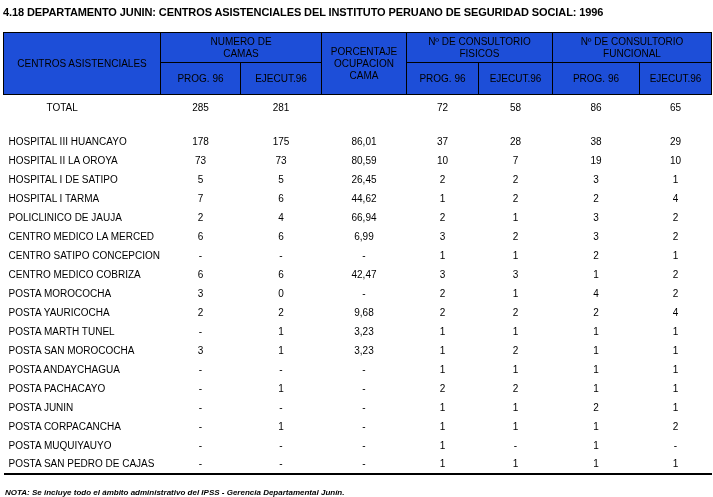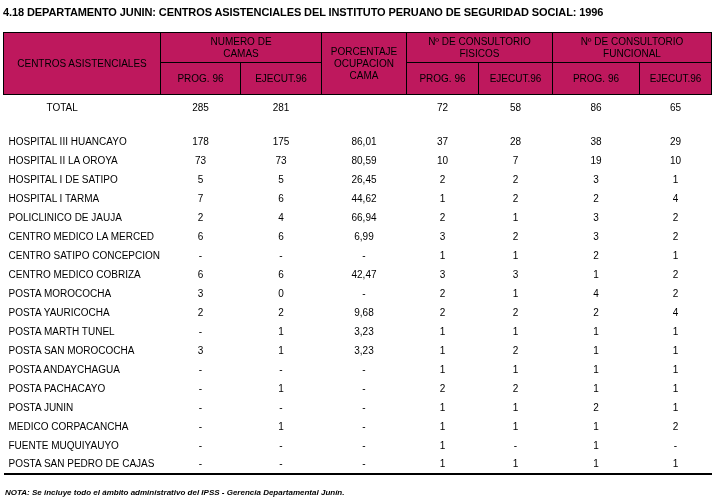--- a/index.html
+++ b/index.html
@@ -17,21 +17,21 @@
     letter-spacing: -0.1px;
     margin-bottom: 14px;
     white-space: nowrap;
   }
   table.asist {
     border-collapse: collapse;
     table-layout: fixed;
     width: 708px;
   }
   table.asist th {
-    background: #be185d;
+    background: #1d4ed8;
     border: 1px solid #000000;
     font-weight: normal;
     font-size: 10px;
     line-height: 12px;
     text-align: center;
     vertical-align: middle;
     white-space: pre-line;
     padding: 1px 2px;
   }
   table.asist thead tr.group-row th { height: 30px; }
@@ -259,31 +259,31 @@
           <td class="name">POSTA JUNIN</td>
           <td>-</td>
           <td>-</td>
           <td>-</td>
           <td>1</td>
           <td>1</td>
           <td>2</td>
           <td>1</td>
         </tr>
         <tr>
-          <td class="name">MEDICO CORPACANCHA</td>
-          <td>-</td>
-          <td>1</td>
-          <td>-</td>
-          <td>1</td>
-          <td>1</td>
-          <td>1</td>
-          <td>2</td>
-        </tr>
-        <tr>
-          <td class="name">FUENTE MUQUIYAUYO</td>
+          <td class="name">POSTA CORPACANCHA</td>
+          <td>-</td>
+          <td>1</td>
+          <td>-</td>
+          <td>1</td>
+          <td>1</td>
+          <td>1</td>
+          <td>2</td>
+        </tr>
+        <tr>
+          <td class="name">POSTA MUQUIYAUYO</td>
           <td>-</td>
           <td>-</td>
           <td>-</td>
           <td>1</td>
           <td>-</td>
           <td>1</td>
           <td>-</td>
         </tr>
         <tr>
           <td class="name">POSTA SAN PEDRO DE CAJAS</td>

